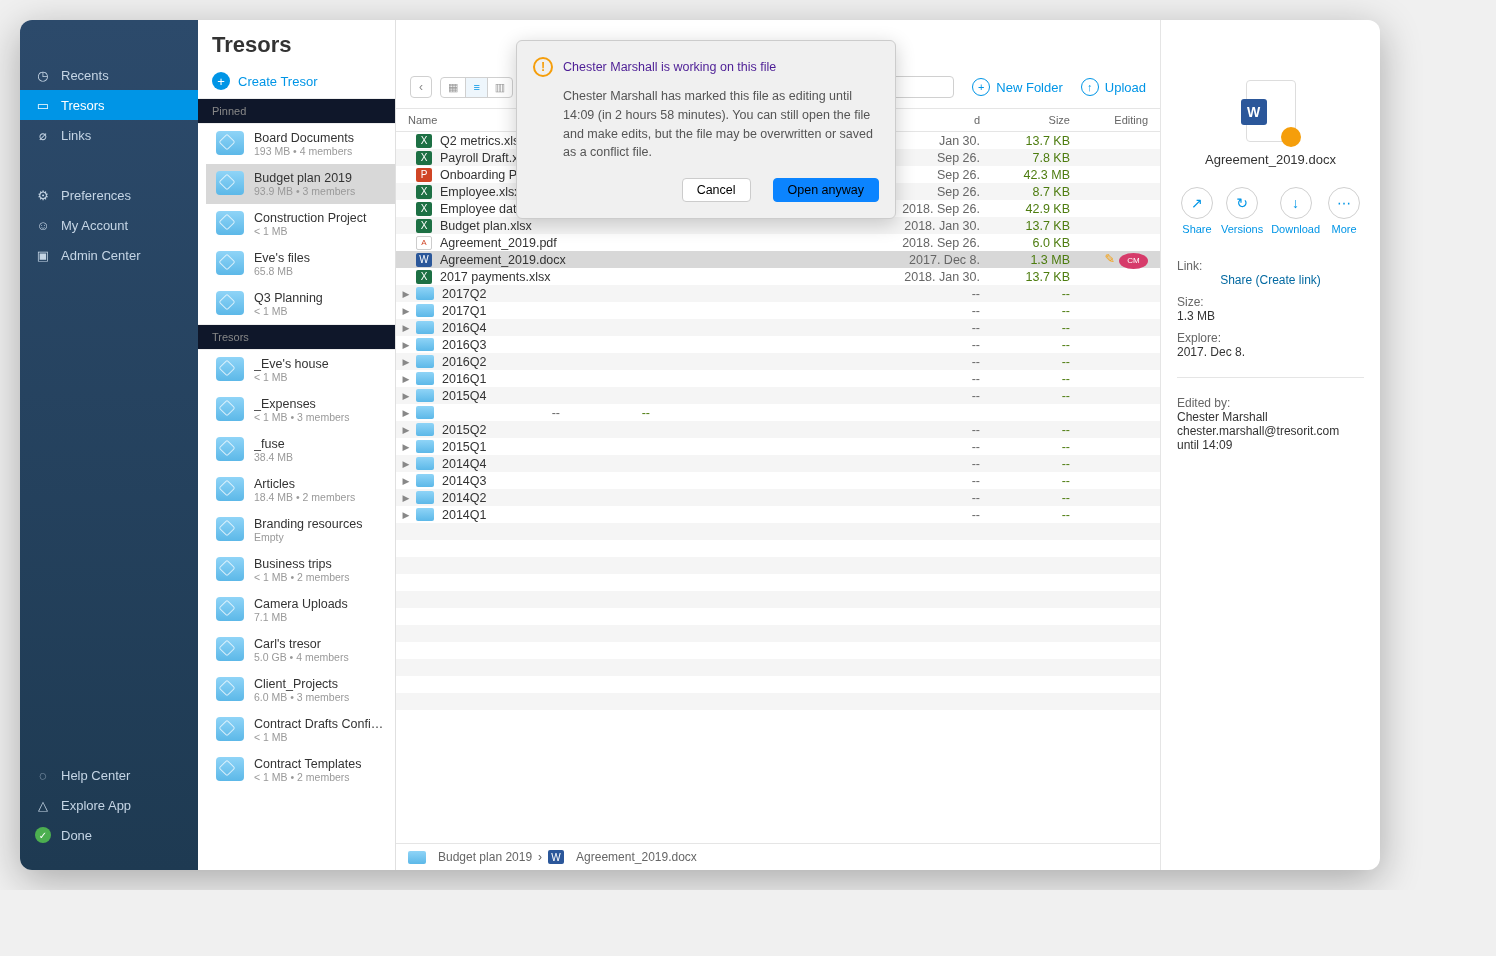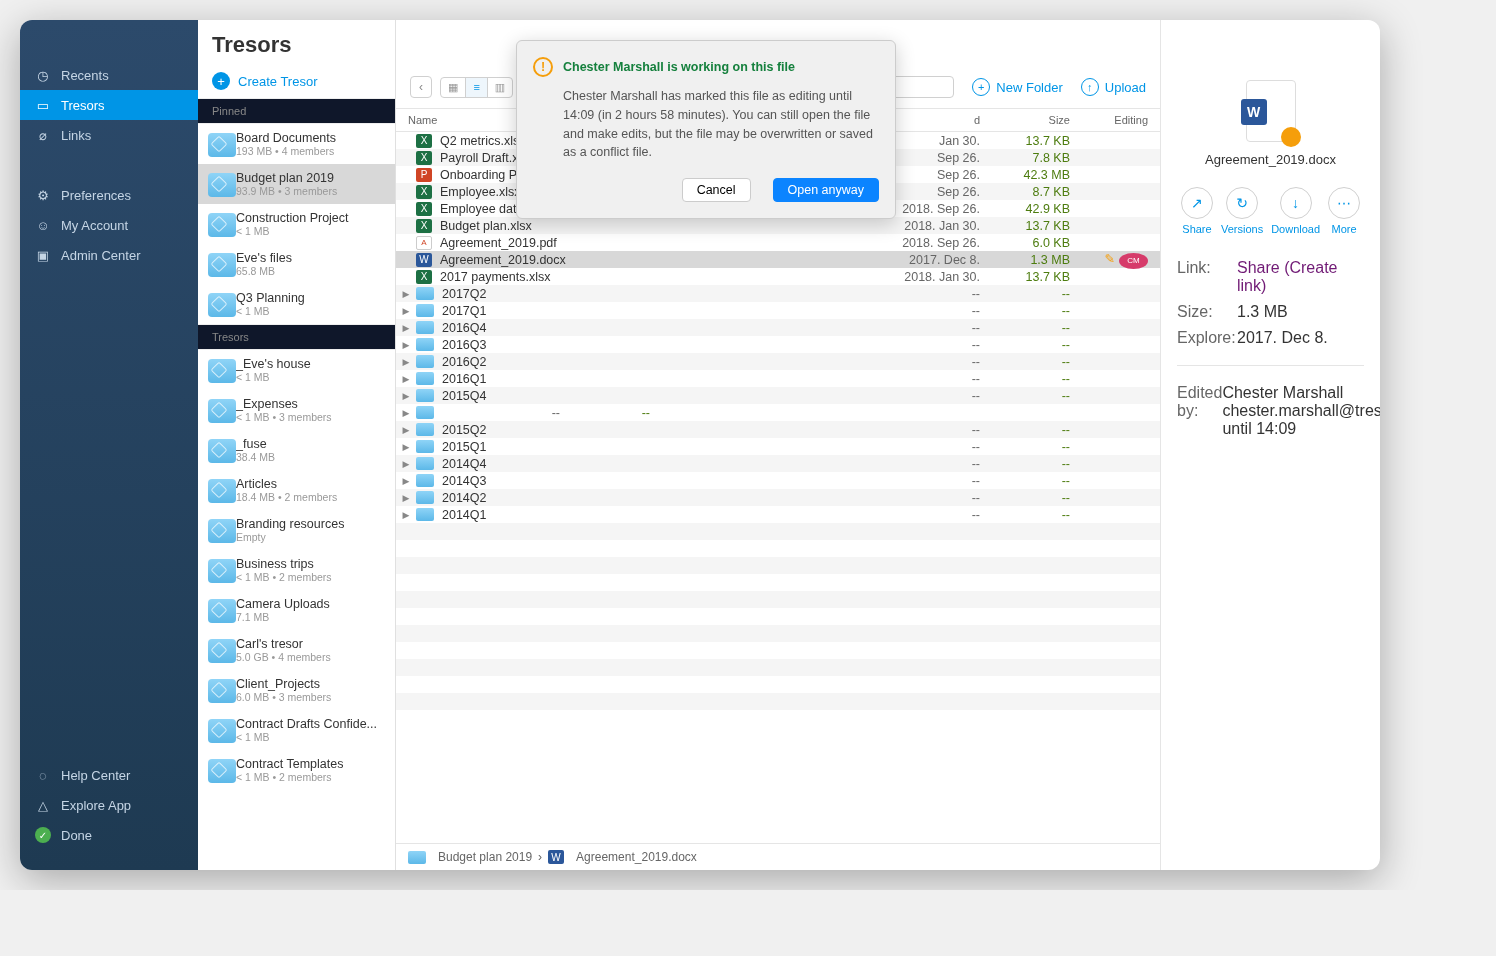--- a/index.html
+++ b/index.html
@@ -13,21 +13,21 @@
 .sidebar-mid { margin-top:30px; }
 .sidebar-bottom { margin-top:auto; padding-bottom:20px; }
 .done-ico { width:16px; height:16px; border-radius:50%; background:#4caf50; display:flex; align-items:center; justify-content:center; color:#fff; font-size:10px; }
 .tresor-list { width:198px; background:#fff; border-right:1px solid #e0e0e0; display:flex; flex-direction:column; overflow:hidden; }
 .tresor-head { padding:12px 14px 6px; }
 .tresor-title { font-size:22px; font-weight:600; color:#333; }
 .create-row { display:flex; align-items:center; gap:8px; padding:8px 14px; color:#0095e6; font-size:13px; cursor:pointer; }
 .plus-circ { width:18px; height:18px; border-radius:50%; background:#0095e6; color:#fff; display:flex; align-items:center; justify-content:center; font-size:13px; }
 .section-h { padding:6px 14px; font-size:11px; color:#888; background:#0f172a; border-top:1px solid #eee; border-bottom:1px solid #eee; }
 .tresor-items { overflow-y:auto; flex:1; }
-.titem { display:flex; align-items:flex-end; padding:7px 10px; cursor:pointer; }
+.titem { display:flex; align-items:flex-start; padding:7px 10px; gap:10px; cursor:pointer;margin-left:8px; }
 .titem.sel { background:#d8d8d8; }
 .tbox { width:28px; height:24px; background:linear-gradient(180deg,#8fd4f7,#5cb8e8); border-radius:4px; flex-shrink:0; position:relative; }
 .tbox::after { content:""; position:absolute; top:5px; left:5px; width:10px; height:10px; border:1.5px solid rgba(255,255,255,0.7); border-radius:2px; transform:rotate(45deg); }
 .tinfo { overflow:hidden; }
 .tname { font-size:12.5px; color:#333; white-space:nowrap; overflow:hidden; text-overflow:ellipsis; }
 .tmeta { font-size:10.5px; color:#999; white-space:nowrap; }
 .main { flex:1; display:flex; flex-direction:column; background:#fff; }
 .toolbar { display:flex; align-items:center; padding:56px 14px 10px; gap:8px; border-bottom:1px solid #e5e5e5; }
 .tb-btn { border:1px solid #d0d0d0; border-radius:4px; padding:3px 8px; font-size:12px; background:#fff; color:#888; cursor:pointer; display:flex; align-items:center; }
 .tb-group { display:flex; border:1px solid #d0d0d0; border-radius:4px; overflow:hidden; }
@@ -64,33 +64,33 @@
 .breadcrumb { padding:6px 12px; font-size:12px; color:#666; border-top:1px solid #e5e5e5; display:flex; align-items:center; gap:6px; }
 .detail { width:220px; border-left:1px solid #e5e5e5; padding:60px 16px 16px; font-size:12px; }
 .det-icon { text-align:center; margin-bottom:10px; }
 .word-lg { width:50px; height:62px; background:#fff; border:1px solid #ddd; border-radius:4px; margin:0 auto; position:relative; }
 .word-lg::before { content:"W"; position:absolute; left:-6px; top:18px; width:26px; height:26px; background:#2b579a; color:#fff; display:flex; align-items:center; justify-content:center; font-weight:bold; border-radius:3px; font-size:14px; }
 .word-lg::after { content:""; position:absolute; right:-6px; bottom:-6px; width:20px; height:20px; background:#f59e0b; border-radius:50%; }
 .det-name { text-align:center; font-size:13px; color:#333; margin-bottom:20px; }
 .det-actions { display:flex; justify-content:space-around; margin-bottom:20px; }
 .det-act { text-align:center; color:#0095e6; font-size:11px; cursor:pointer; }
 .det-act .c { width:32px; height:32px; border:1px solid #d0d0d0; border-radius:50%; display:flex; align-items:center; justify-content:center; margin:0 auto 4px; font-size:14px; }
-.det-row { display:flex; padding:4px 0; font-size:16px; }
+.det-row { display:flex; padding:4px 0; font-size:12px;flex-direction:column; }
 .det-lbl { width:60px; color:#666; }
 .det-val { flex:1; color:#333; }
-.det-link { color:#701a75; cursor:pointer; }
+.det-link { color:#0369a1; cursor:pointer;text-align:center; }
 .det-hr { border:none; border-top:1px solid #e5e5e5; margin:14px 0; }
 .modal { position:absolute; top:20px; left:496px; width:380px; background:#f0f0f0; border:1px solid #ccc; border-radius:6px; box-shadow:0 5px 20px rgba(0,0,0,0.2); padding:16px; font-size:12.5px; }
 .modal-h { display:flex; align-items:center; gap:10px; margin-bottom:10px; }
 .warn-ico { width:20px; height:20px; border:2px solid #f59e0b; border-radius:50%; color:#f59e0b; display:flex; align-items:center; justify-content:center; font-weight:bold; }
-.modal-title { font-weight:700; color:#15803d; }
+.modal-title { font-weight:400; color:#4c1d95; }
 .modal-body { color:#555; line-height:1.5; margin-left:30px; margin-bottom:16px; }
 .modal-btns { display:flex; justify-content:flex-end; gap:10px; }
 .btn { padding:4px 14px; border-radius:4px; font-size:12.5px; cursor:pointer; border:1px solid #ccc; background:#fff;margin-left:12px; }
-.btn-primary { background:#0b84ff; color:#ffffff; border-color:#0b84ff; }
+.btn-primary { background:#0b84ff; color:#000000; border-color:#0b84ff; }
 </style>
 </head>
 <body>
 
 <div class="window">
   <div class="sidebar">
     <div class="sidebar-top">
       <div class="side-item">
           <span class="ico">◷</span>
           <span>Recents</span>

